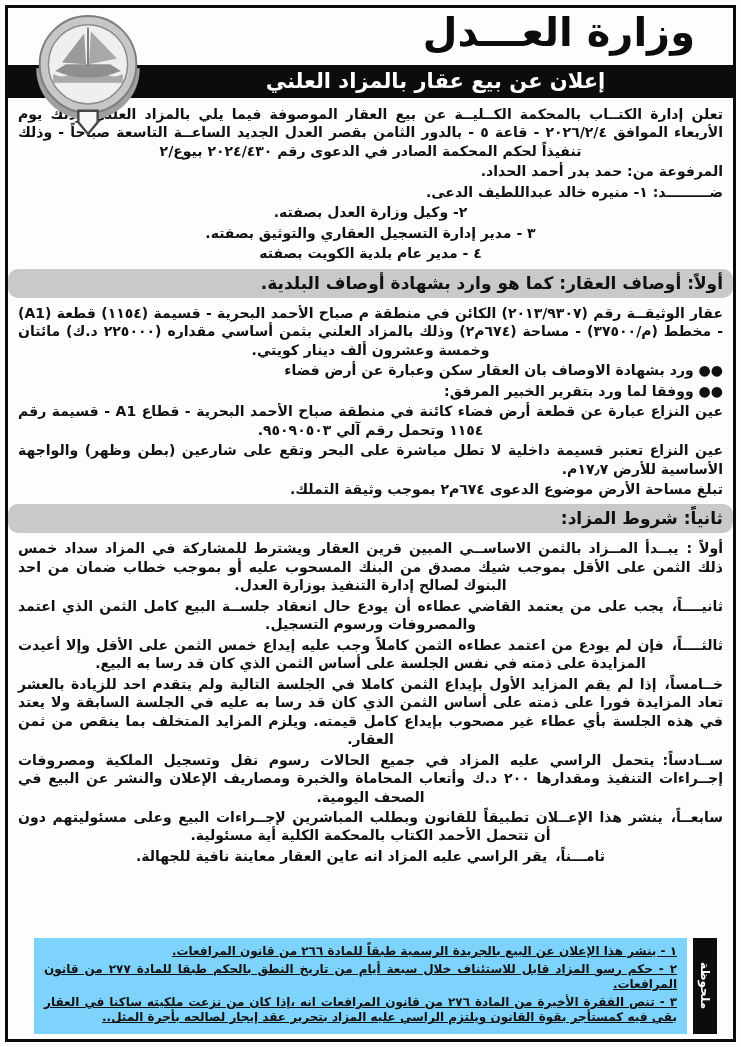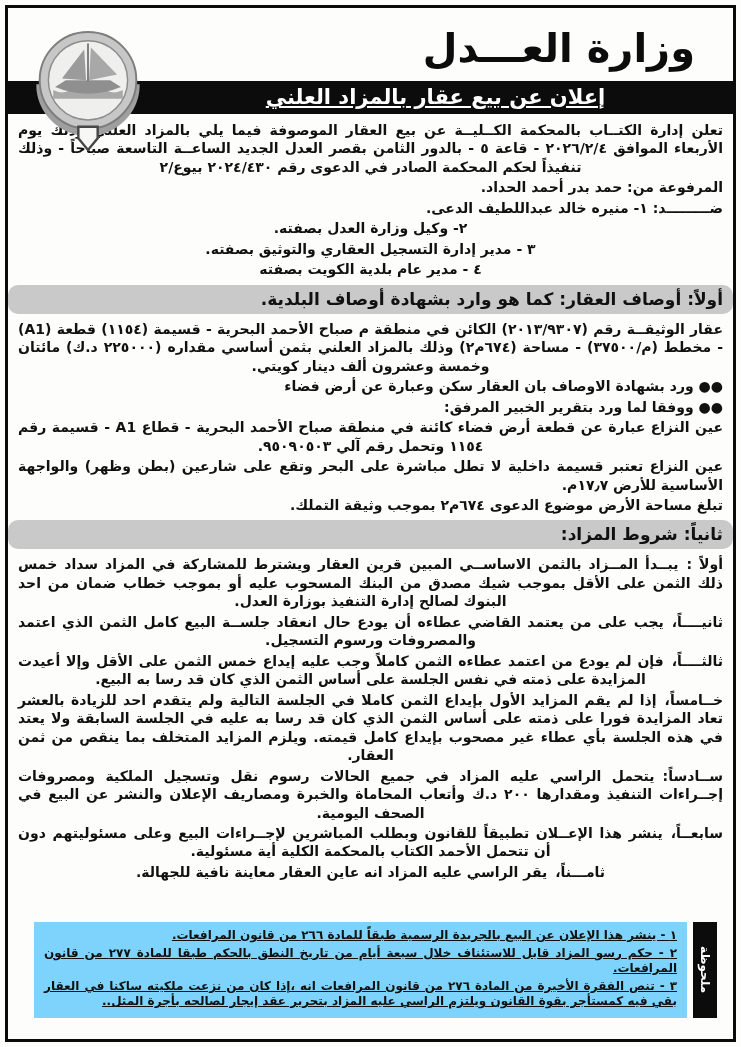--- a/index.html
+++ b/index.html
@@ -3,31 +3,31 @@
 <meta charset="utf-8">
 <style>
   html,body{margin:0;padding:0;background:#e9e9e7;}
   .page{
     position:relative;width:741px;height:1047px;background:#fdfdfb;
     font-family:"DejaVu Sans",sans-serif;font-weight:bold;color:#111;
     direction:rtl;overflow:hidden;margin:0 auto;
   }
   .frame{
     position:absolute;inset:5px;border:3px solid #0b0b0b;background:#fdfdfb;
-    box-sizing:border-box;padding:16px 10px;display:flex;flex-direction:column;overflow:hidden;
+    box-sizing:border-box;padding:0 10px;display:flex;flex-direction:column;overflow:hidden;
   }
   
   .header{position:relative;height:90px;margin:0 -10px 6px;flex:0 0 auto;}
   .ministry-title{
     position:absolute;top:2px;right:38px;font-size:40px;letter-spacing:0;
     line-height:1.1;color:#0c0c0c;white-space:nowrap;
   }
   .banner{
     position:absolute;bottom:0;left:0;right:0;height:33px;background:#0c0c0c;
-    color:#fff;text-align:center;line-height:33px;font-size:21px;padding-left:130px;text-decoration:underline;
+    color:#fff;text-align:center;line-height:33px;font-size:21px;padding-left:130px;
   }
   .logo{position:absolute;top:3px;left:22px;width:116px;height:126px;z-index:3;}
   
   .para{font-size:14px;line-height:1.32;text-align:justify;margin:1px 0;}
   .last-center{text-align-last:center;}
   .last-right{text-align-last:right;}
   .t-right{text-align:right;text-align-last:right;}
   .t-center{text-align:center;text-align-last:center;}
   .label-gap{}
   .term{margin-left:8px;white-space:nowrap;}

